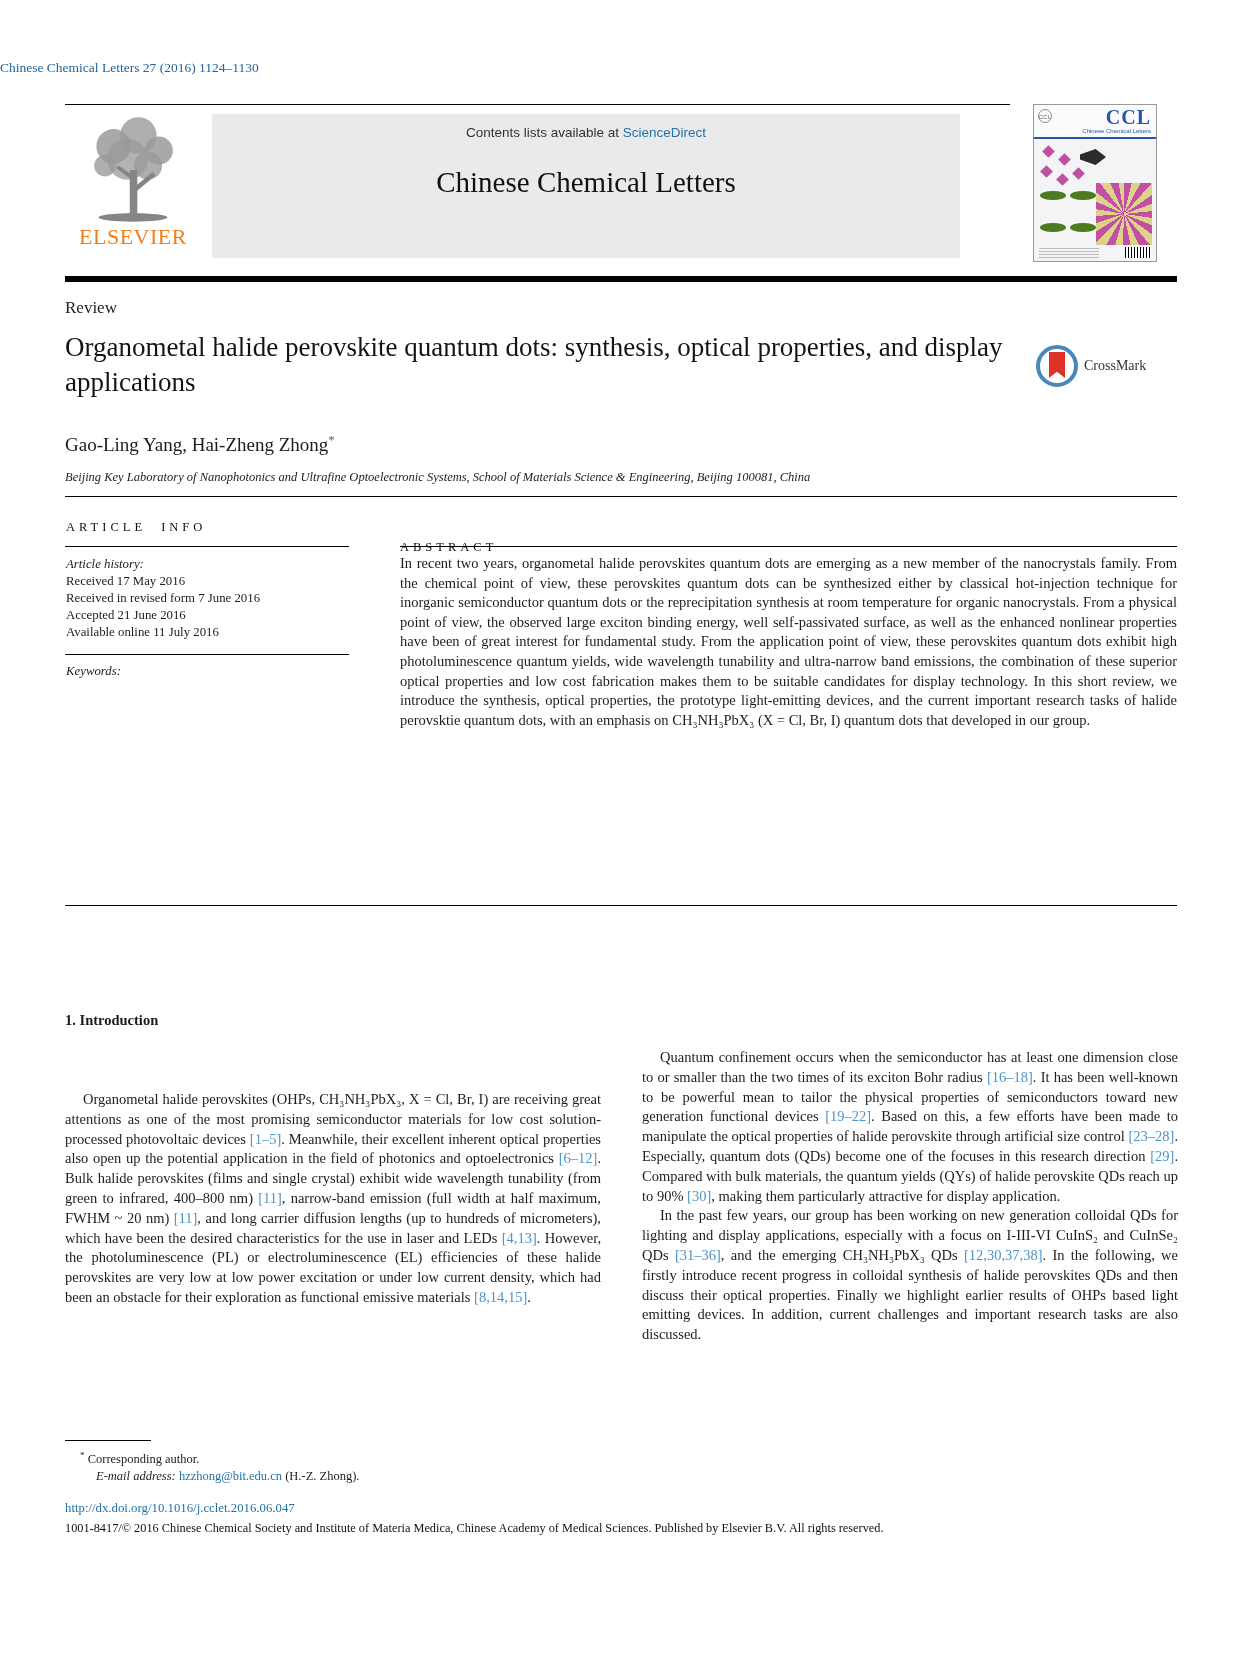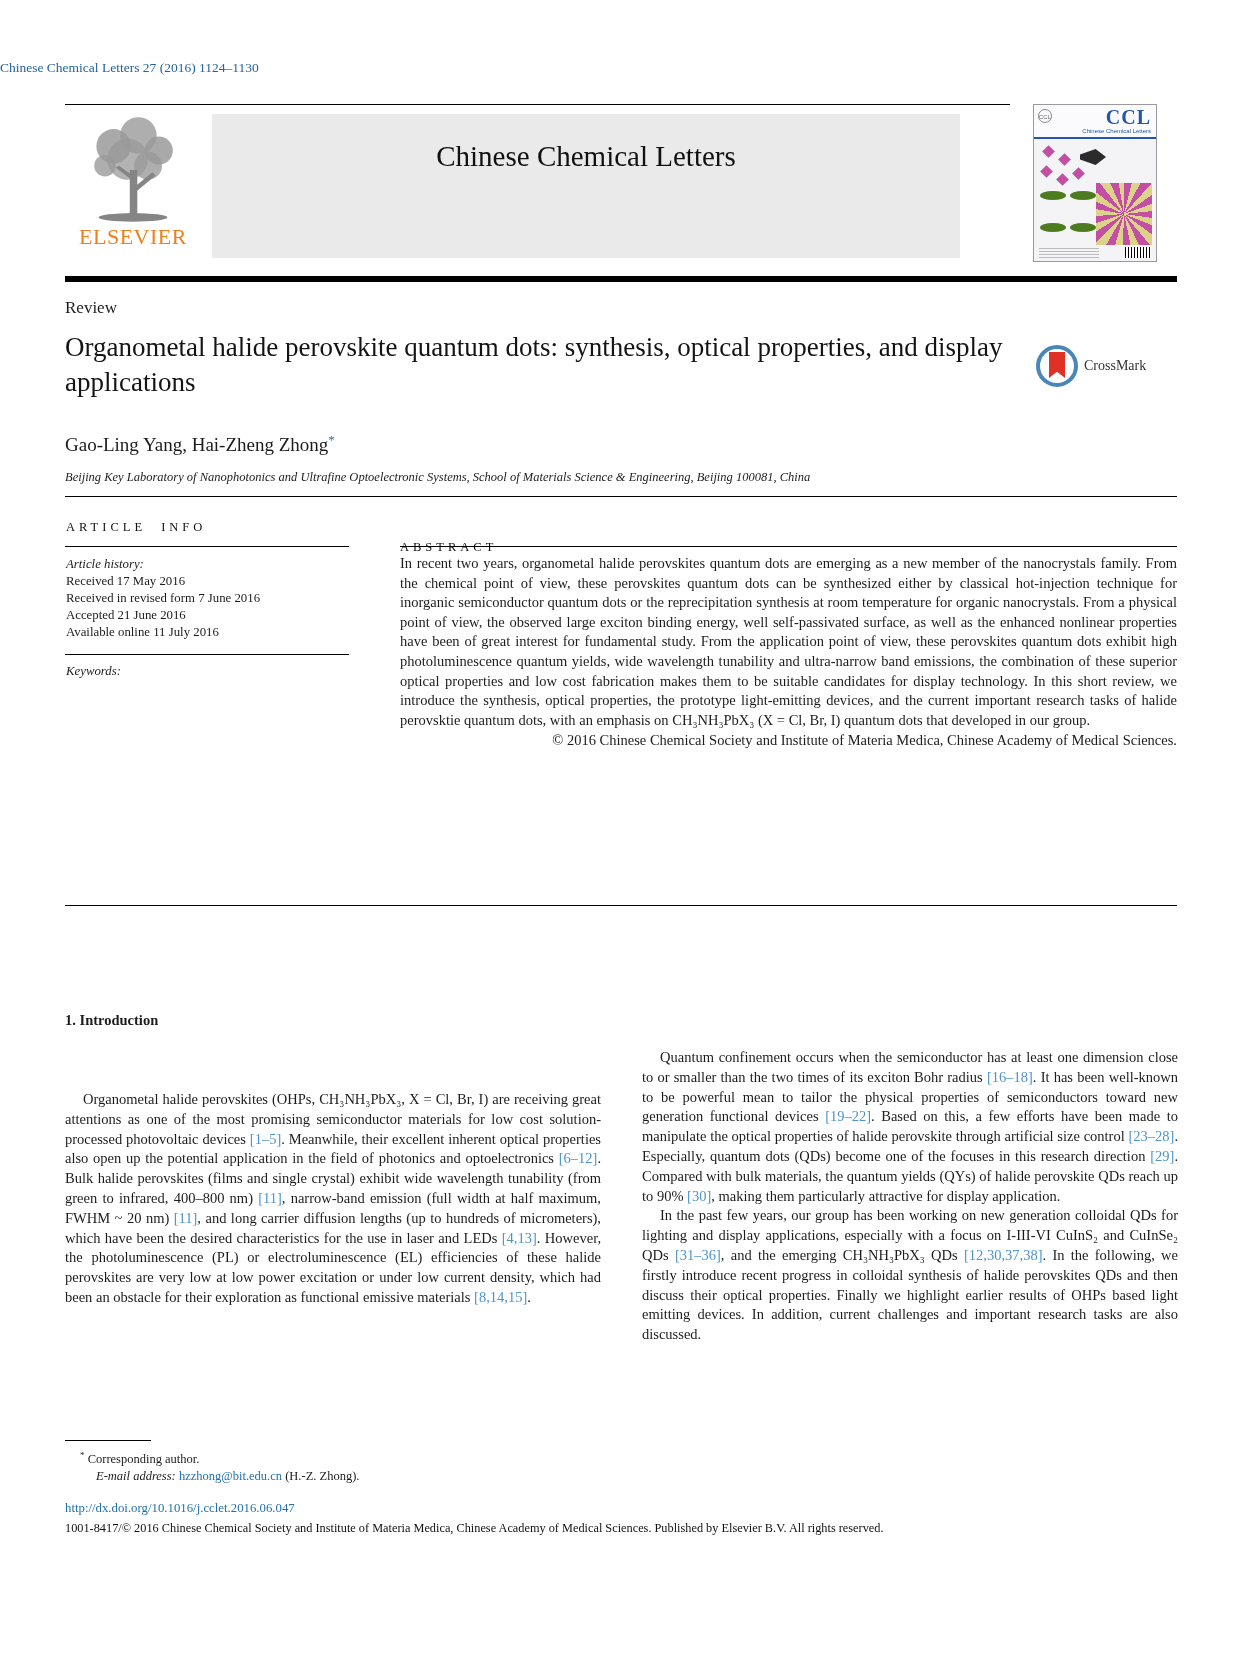--- a/index.html
+++ b/index.html
@@ -123,20 +123,21 @@
       <rect x="47" y="52" width="7" height="42"></rect>
       <path d="M50 62 L34 50 L37 48 L51 58 Z"></path>
       <path d="M51 68 L68 54 L71 57 L53 72 Z"></path>
       <ellipse cx="50" cy="96" rx="32" ry="4"></ellipse>
     </g>
   </svg>
   <div class="elsevier-name">ELSEVIER</div>
 </div>
 
 <div class="abs graybox sans">
+  <div class="contents-line"><span>Contents lists available at </span><span class="lnk">ScienceDirect</span></div>
   <div class="masthead" style="font-family:'Liberation Serif','DejaVu Serif',serif;">Chinese Chemical Letters</div>
 </div>
 
 <div class="abs cover">
   <div class="cover-band">
     <span class="cover-stamp sans">CCL</span>
     <span class="cover-ccl">CCL</span>
     <span class="cover-sub sans">Chinese Chemical Letters</span>
   </div>
   <div class="cover-art">
@@ -185,21 +186,20 @@
 </div>
 <div class="abs info-rule2 rule"></div>
 <div class="abs keywords">
   <div class="label-italic">Keywords:</div>
 </div>
 
 <div class="abs abstract-heading">ABSTRACT</div>
 <div class="abs abstract-rule rule"></div>
 <div class="abs abstract-box">
   <div>In recent two years, organometal halide perovskites quantum dots are emerging as a new member of the nanocrystals family. From the chemical point of view, these perovskites quantum dots can be synthesized either by classical hot-injection technique for inorganic semiconductor quantum dots or the reprecipitation synthesis at room temperature for organic nanocrystals. From a physical point of view, the observed large exciton binding energy, well self-passivated surface, as well as the enhanced nonlinear properties have been of great interest for fundamental study. From the application point of view, these perovskites quantum dots exhibit high photoluminescence quantum yields, wide wavelength tunability and ultra-narrow band emissions, the combination of these superior optical properties and low cost fabrication makes them to be suitable candidates for display technology. In this short review, we introduce the synthesis, optical properties, the prototype light-emitting devices, and the current important research tasks of halide perovsktie quantum dots, with an emphasis on CH₃NH₃PbX₃ (X = Cl, Br, I) quantum dots that developed in our group.</div>
-  <div class="abstract-copy">© 2016 Chinese Chemical Society and Institute of Materia Medica, Chinese Academy of Medical Sciences.</div>
 </div>
 
 <div class="abs body-rule rule"></div>
 
 <div class="abs sec-heading">1. Introduction</div>
 
 <div class="abs col col1">
   <p><span>Organometal halide perovskites (OHPs, CH₃NH₃PbX₃, X = Cl, Br, I) are receiving great attentions as one of the most promising semiconductor materials for low cost solution-processed photovoltaic devices </span><span class="ref">[1–5]</span><span>. Meanwhile, their excellent inherent optical properties also open up the potential application in the field of photonics and optoelectronics </span><span class="ref">[6–12]</span><span>. Bulk halide perovskites (films and single crystal) exhibit wide wavelength tunability (from green to infrared, 400–800 nm) </span><span class="ref">[11]</span><span>, narrow-band emission (full width at half maximum, FWHM ~ 20 nm) </span><span class="ref">[11]</span><span>, and long carrier diffusion lengths (up to hundreds of micrometers), which have been the desired characteristics for the use in laser and LEDs </span><span class="ref">[4,13]</span><span>. However, the photoluminescence (PL) or electroluminescence (EL) efficiencies of these halide perovskites are very low at low power excitation or under low current density, which had been an obstacle for their exploration as functional emissive materials </span><span class="ref">[8,14,15]</span><span>.</span></p>
 </div>
 

